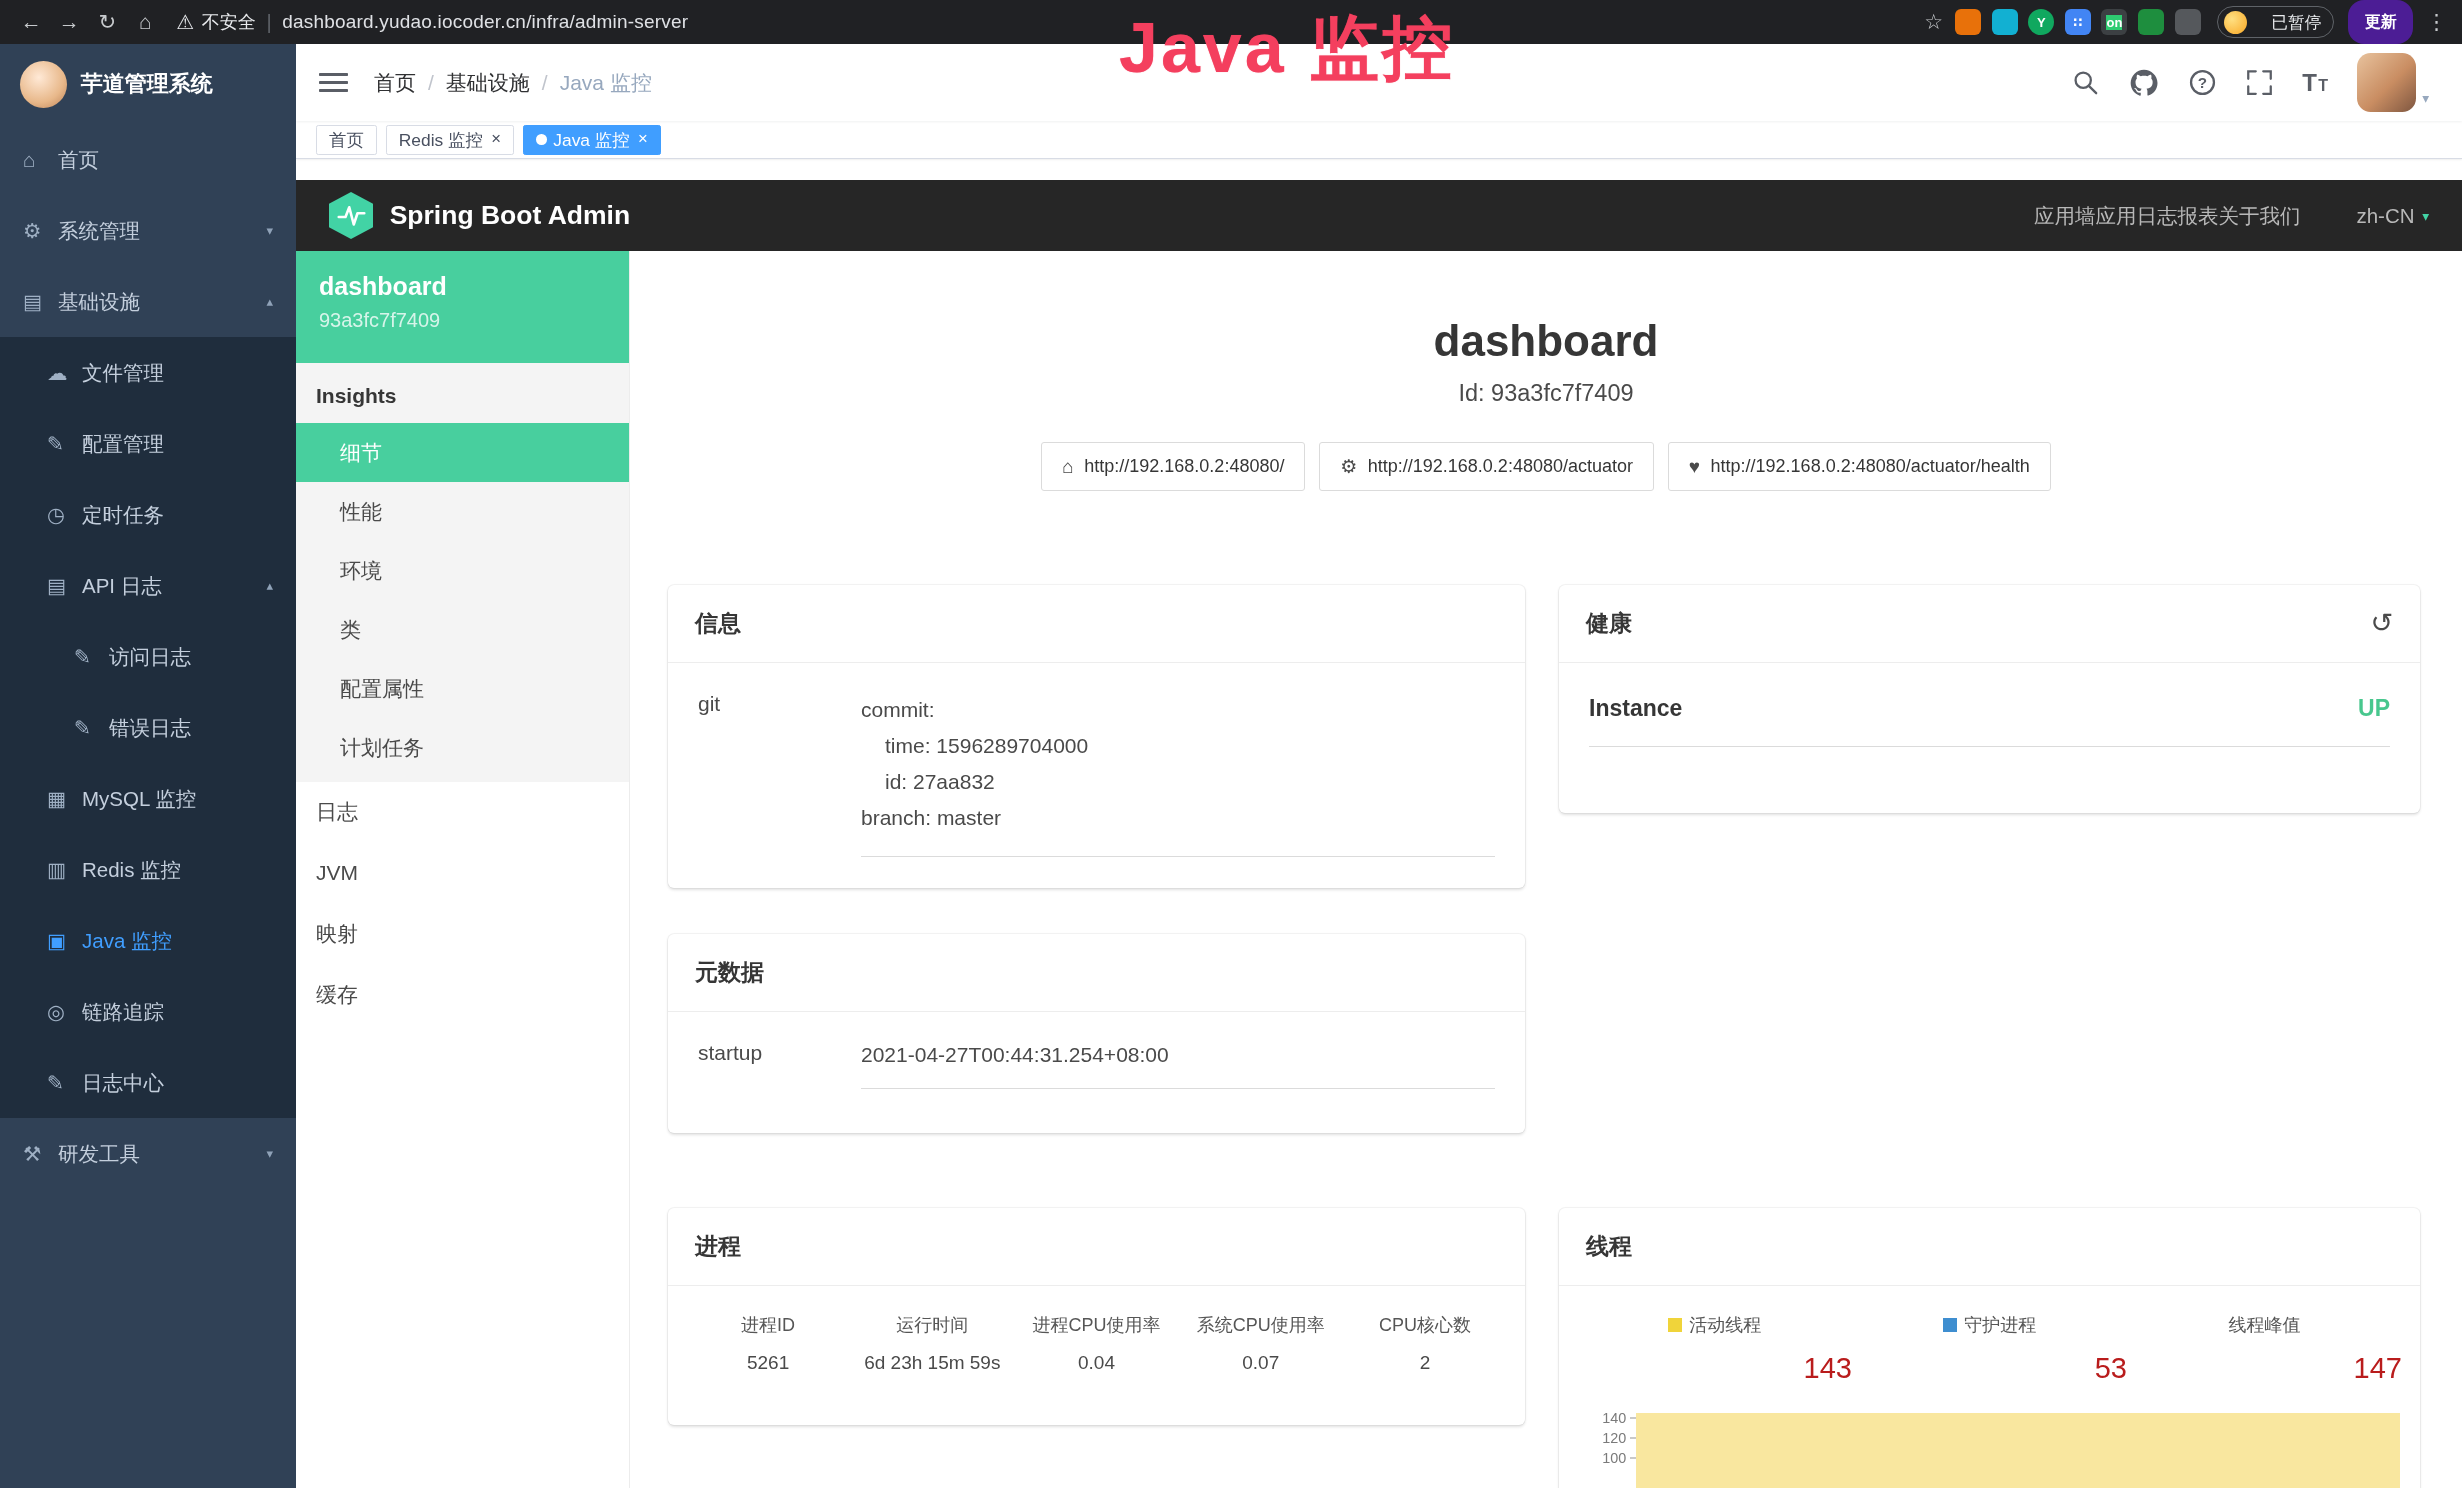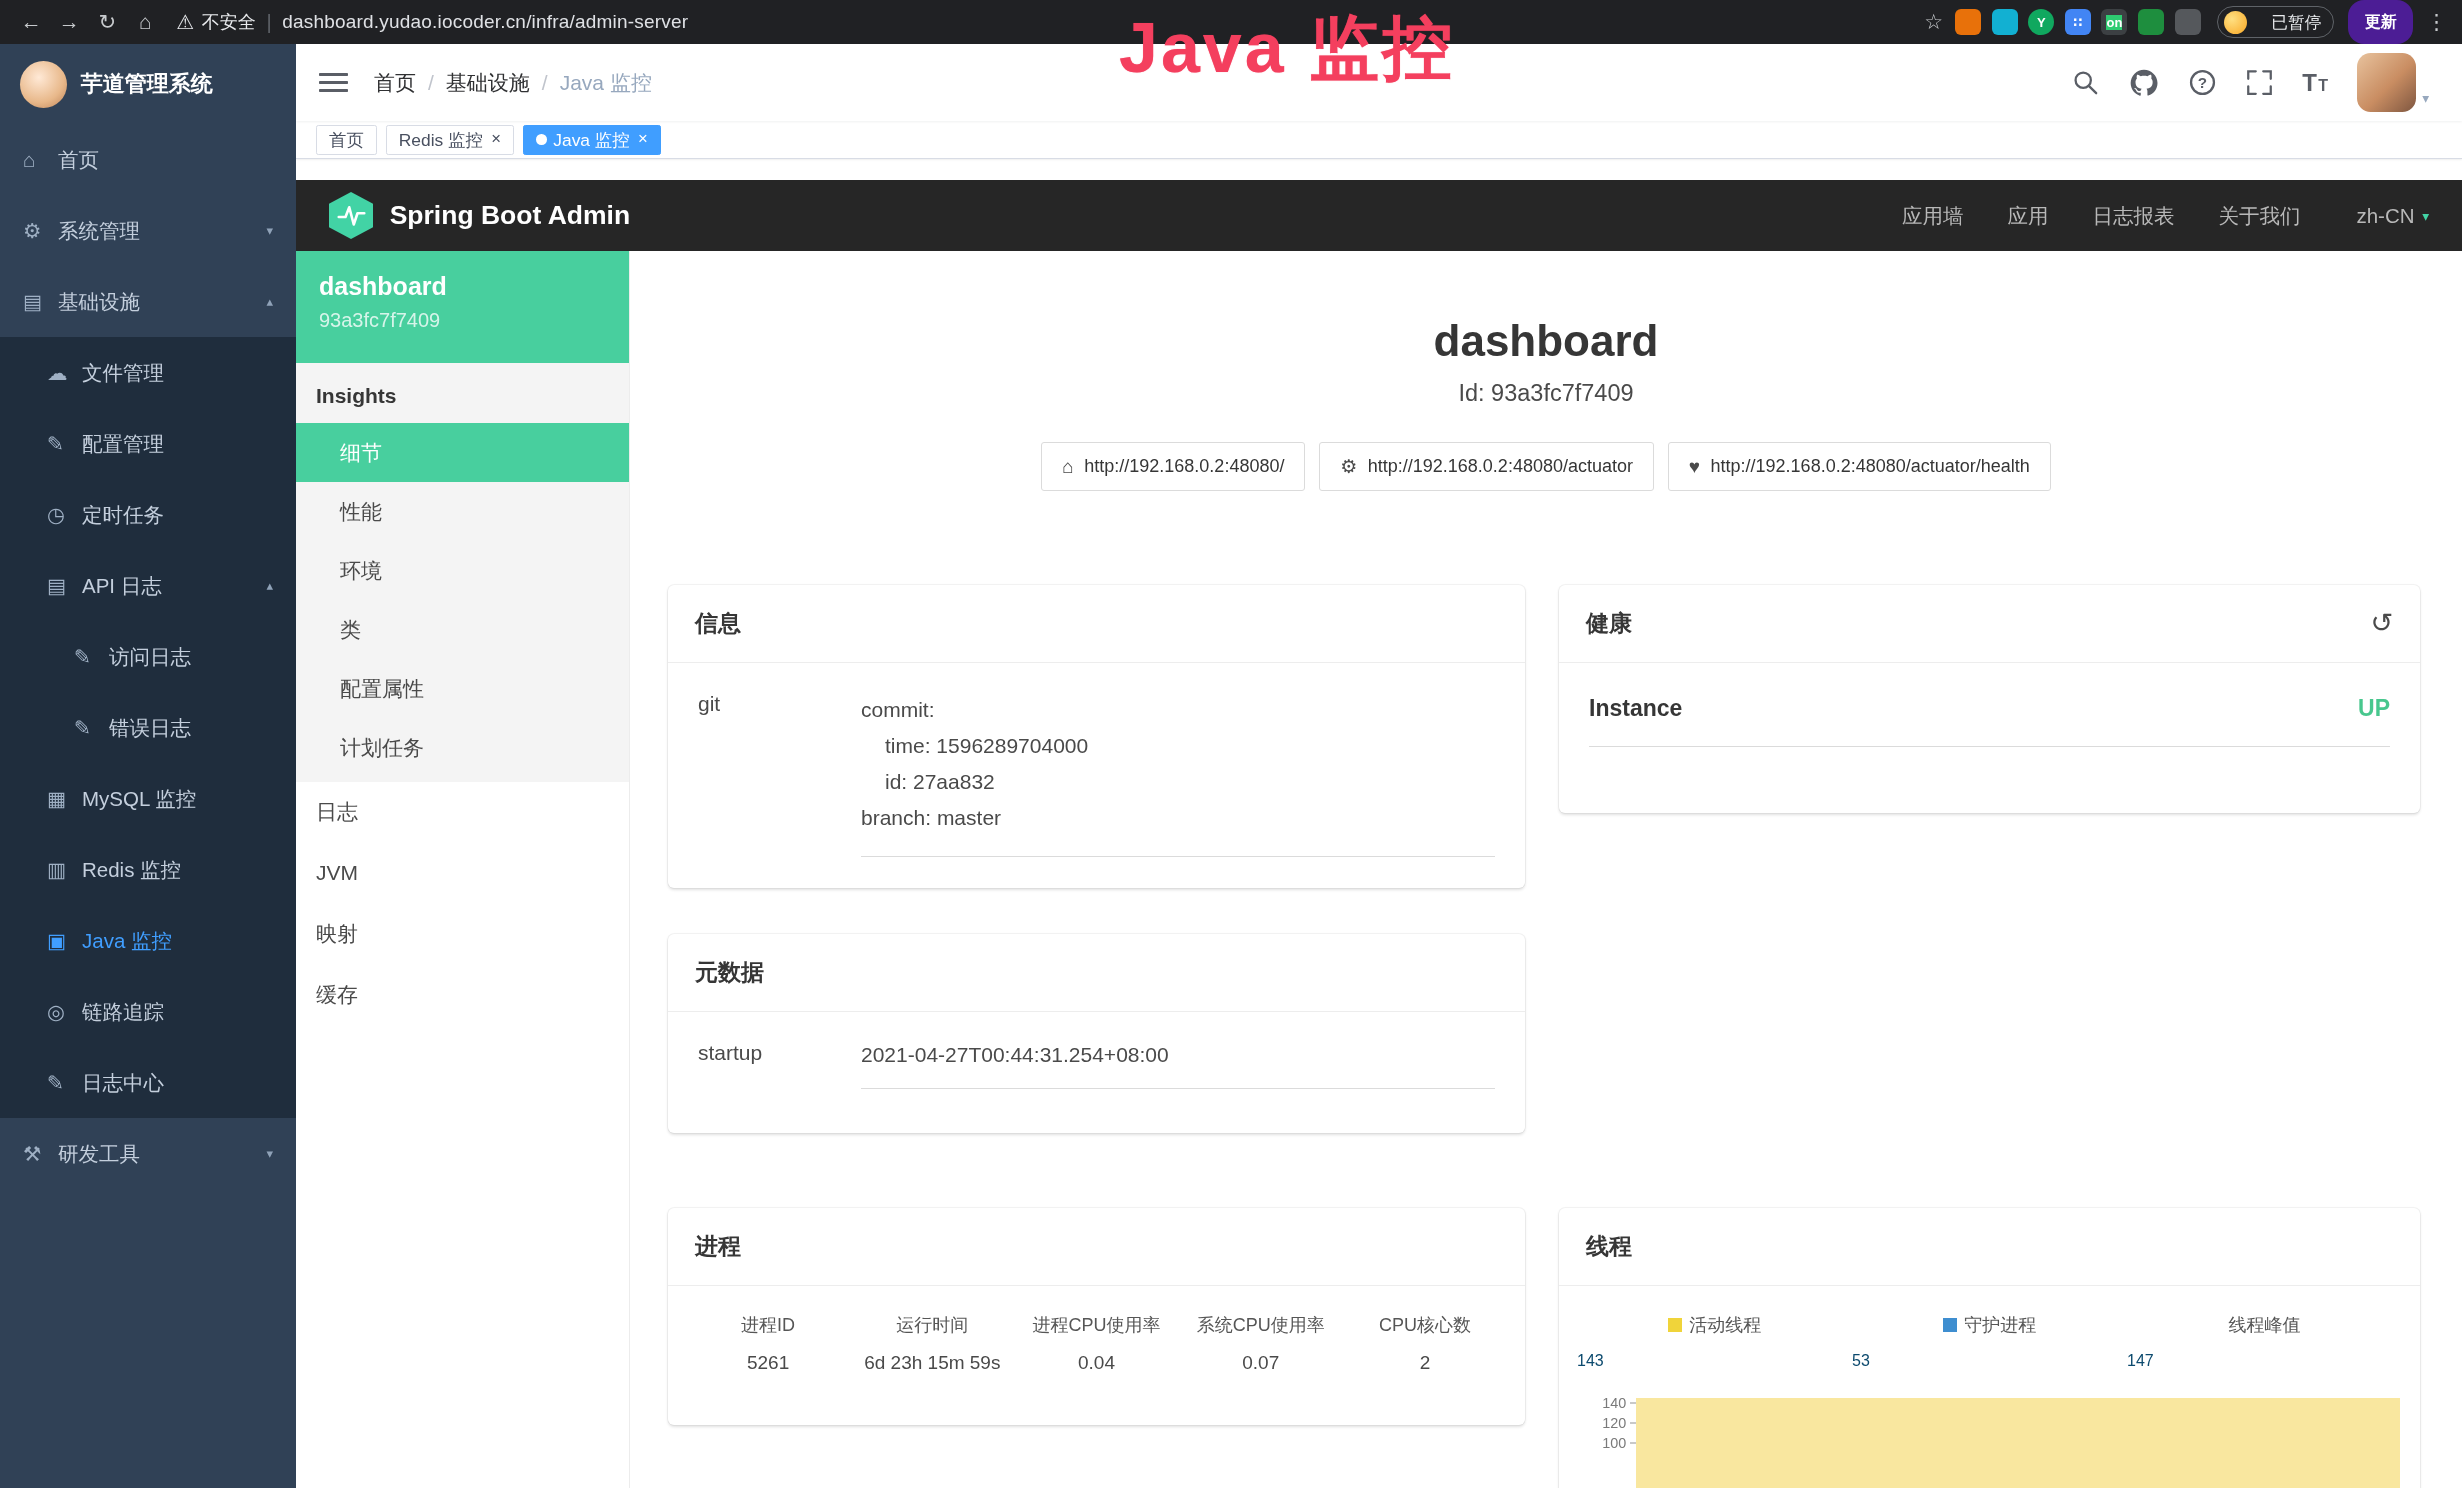--- a/index.html
+++ b/index.html
@@ -73,21 +73,21 @@
 .tab-dot{width:10.6px;height:10.6px;border-radius:50%;background:#fff}
 .tab-close{font-size:16.7px;line-height:1;margin-left:1.5px}
 
 
 .sba-gap{height:21px;background:#fff}
 .sba-nav{height:71px;background:#262626;display:flex;align-items:center;padding:0 33px}
 .sba-logo{width:44px;height:47px;background:#42d3a5;flex:none;
   clip-path:polygon(50% 0,100% 25%,100% 75%,50% 100%,0 75%,0 25%);
   display:flex;align-items:center;justify-content:center}
 .sba-brand{color:#fff;font-size:26.5px;font-weight:bold;margin-left:16.7px}
-.sba-links{margin-left:auto;display:flex;align-items:center;gap:44px}
+.sba-links{margin-left:auto;display:flex;align-items:center;}
 .sba-link{color:#b8b8b8;font-size:20.5px;cursor:pointer}
 .sba-locale{display:flex;align-items:center;gap:7.6px;color:#b8b8b8;font-size:20.5px;cursor:pointer}
 .locale-caret{color:#42d3a5;font-size:13.7px}
 .sba-body{display:flex;height:calc(100% - 208px)}
 .sba-side{width:334px;flex:none;border-right:0.8px solid #ececec;background:#fff}
 .app-block{height:112px;background:#48cf9e;color:#fff;padding:21px 23px;cursor:pointer}
 .app-name{font-size:25px;font-weight:bold}
 .app-id{font-size:20px;opacity:.78;margin-top:7.6px}
 .insights{background:#f4f4f4;padding-bottom:4.6px}
 .group-label{font-size:21px;font-weight:bold;color:#363636;padding:21px 20px 15px}
@@ -125,21 +125,21 @@
 .proc-row{display:flex}
 .proc-row>div{flex:1;text-align:center}
 .proc-h{font-size:18px;color:#565656}
 .proc-vals{margin-top:15px}
 .proc-v{font-size:19px;color:#4a4a4a}
 .legend-row{display:flex;padding:27px 18px 0}
 .legend-col{flex:1;display:flex;align-items:center;justify-content:center;gap:7.6px;
   font-size:18px;color:#565656}
 .swatch{width:13.7px;height:13.7px;flex:none}
 .legend-vals{display:flex;margin-top:15px;padding:0 18px}
-.legend-vals>div{flex:1;text-align:left;font-size:16px;color:#0c4a6e}
+.legend-vals>div{flex:1;text-align:right;font-size:29px;color:#b91c1c}
 .thr-chart{display:flex;margin-top:23px;padding-left:21px}
 .ylabels{width:56px;font-size:14.4px;color:#7a7a7a;flex:none}
 .ylabels>div{height:20px;display:flex;align-items:center;justify-content:flex-end;gap:3.8px}
 .ylabels>div::after{content:"";width:6px;height:1.5px;background:#c9c9c9}
 .plot{flex:1;margin-right:20px;position:relative;height:319px}
 .area{position:absolute;left:0;right:0;top:5.3px;height:319px;background:#f9e79f}
 </style>
 </head>
 <body>
 

